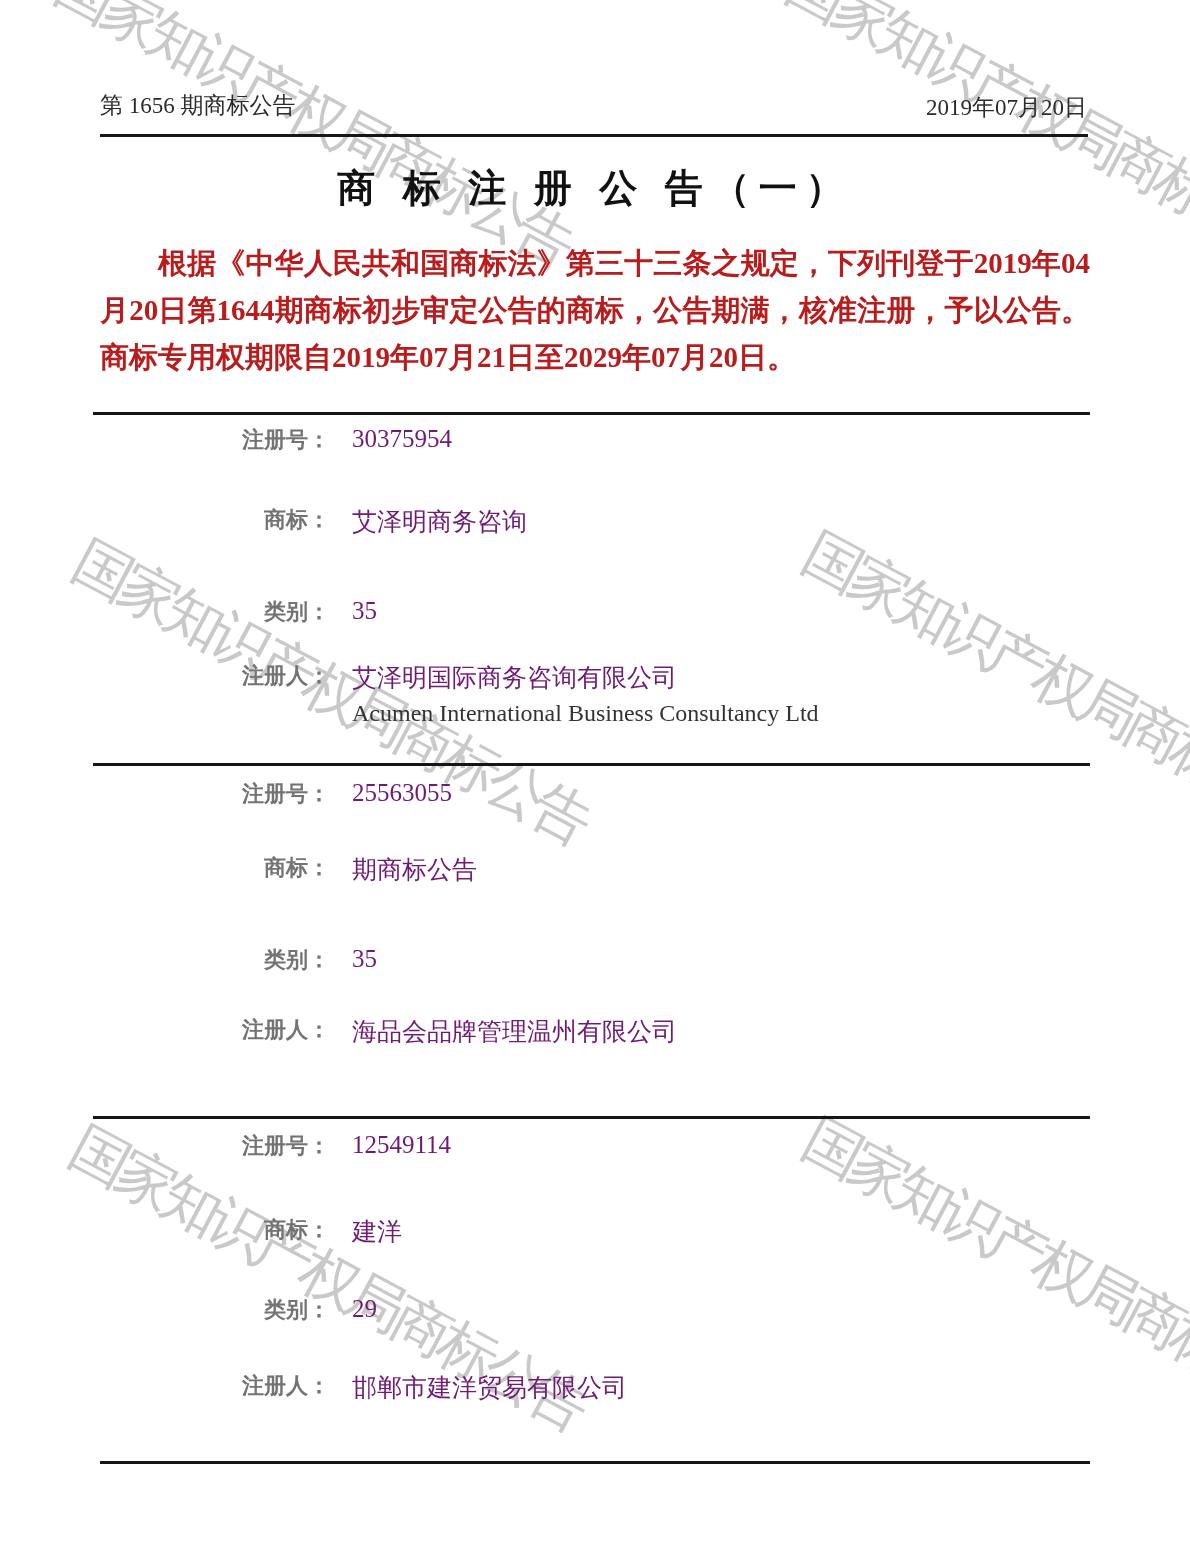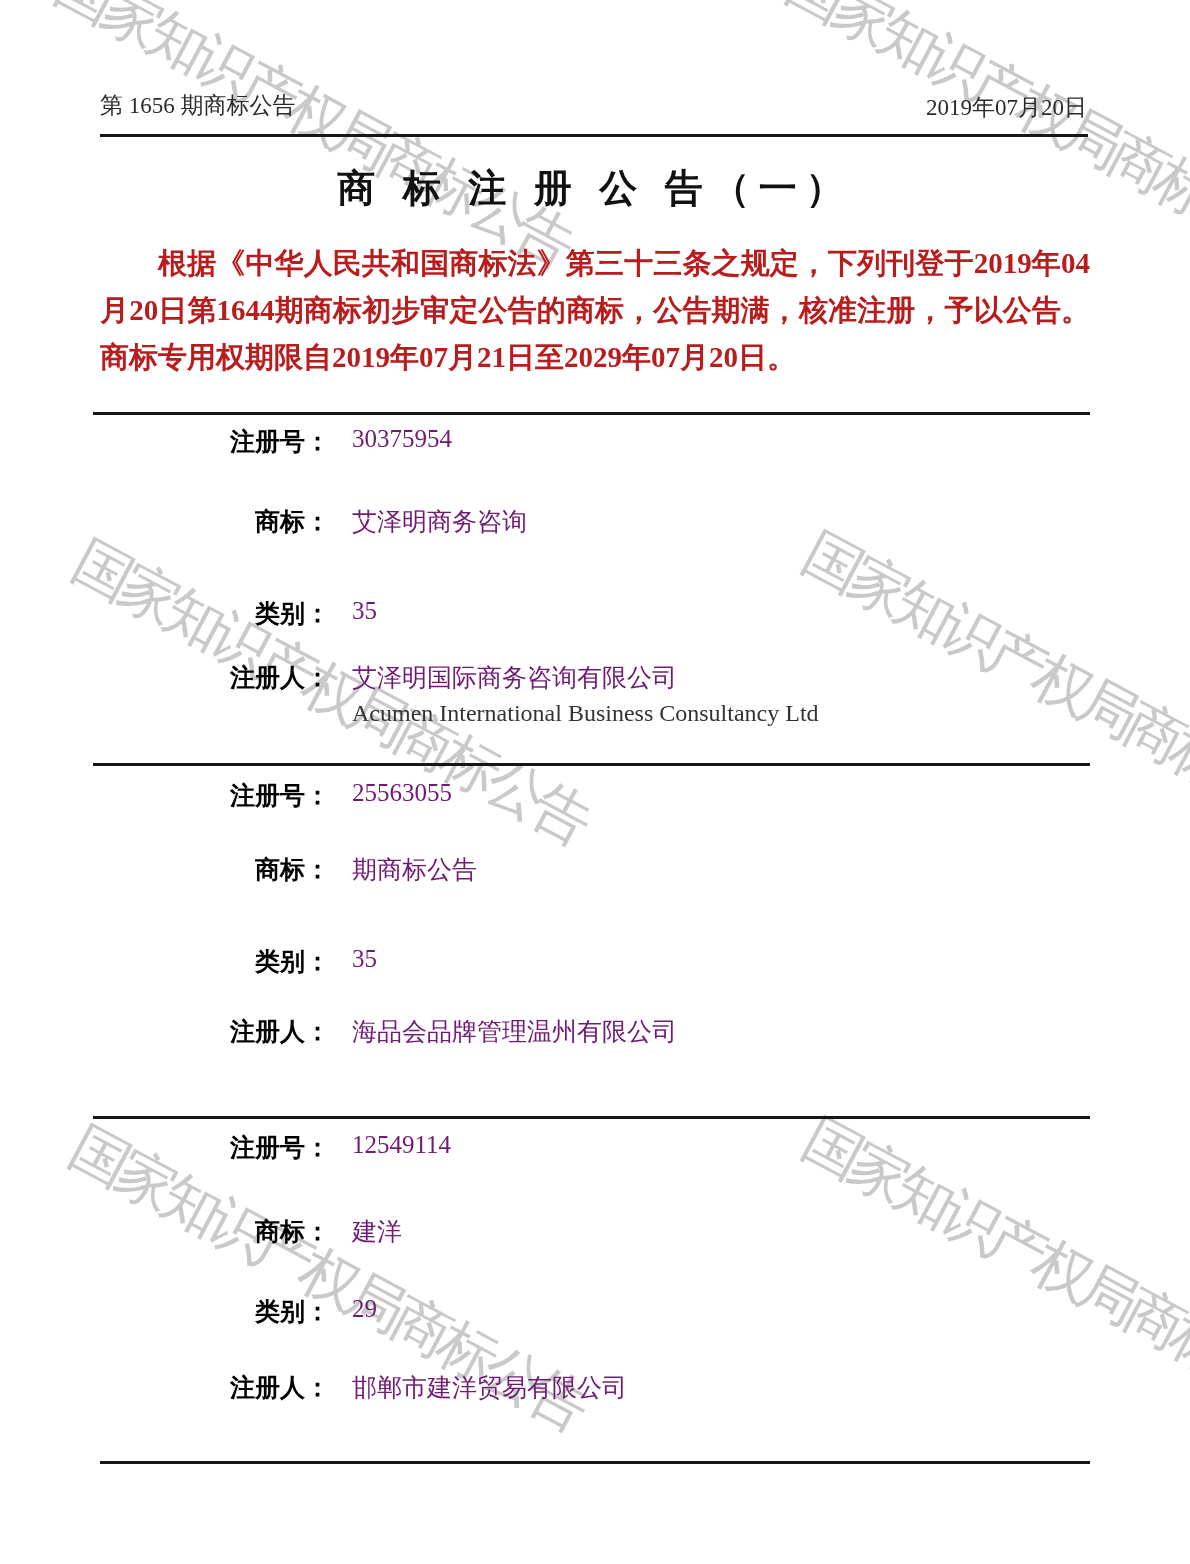--- a/index.html
+++ b/index.html
@@ -49,21 +49,21 @@
     letter-spacing: 9px; color: #111; margin-top: 16px;
   }
   .intro {
     position: absolute; left: 100px; top: 240px; width: 990px;
     font-size: 29px; line-height: 47px; font-weight: bold;
     text-align: justify; text-indent: 58px; color: #b91c1c;
   }
 
   .field-label {
     position: absolute; left: 100px; width: 230px;
-    text-align: right; font-weight: bold; font-size: 25px; color: #000000;
+    text-align: right; font-weight: bold; font-size: 22px; color: #737373;
   }
   .field-value {
     position: absolute; left: 352px; font-size: 25px; color: #701a75;
     white-space: nowrap;
   }
   .field-value.en { font-size: 24px; color: #333; }
 </style>
 </head>
 <body>
 

